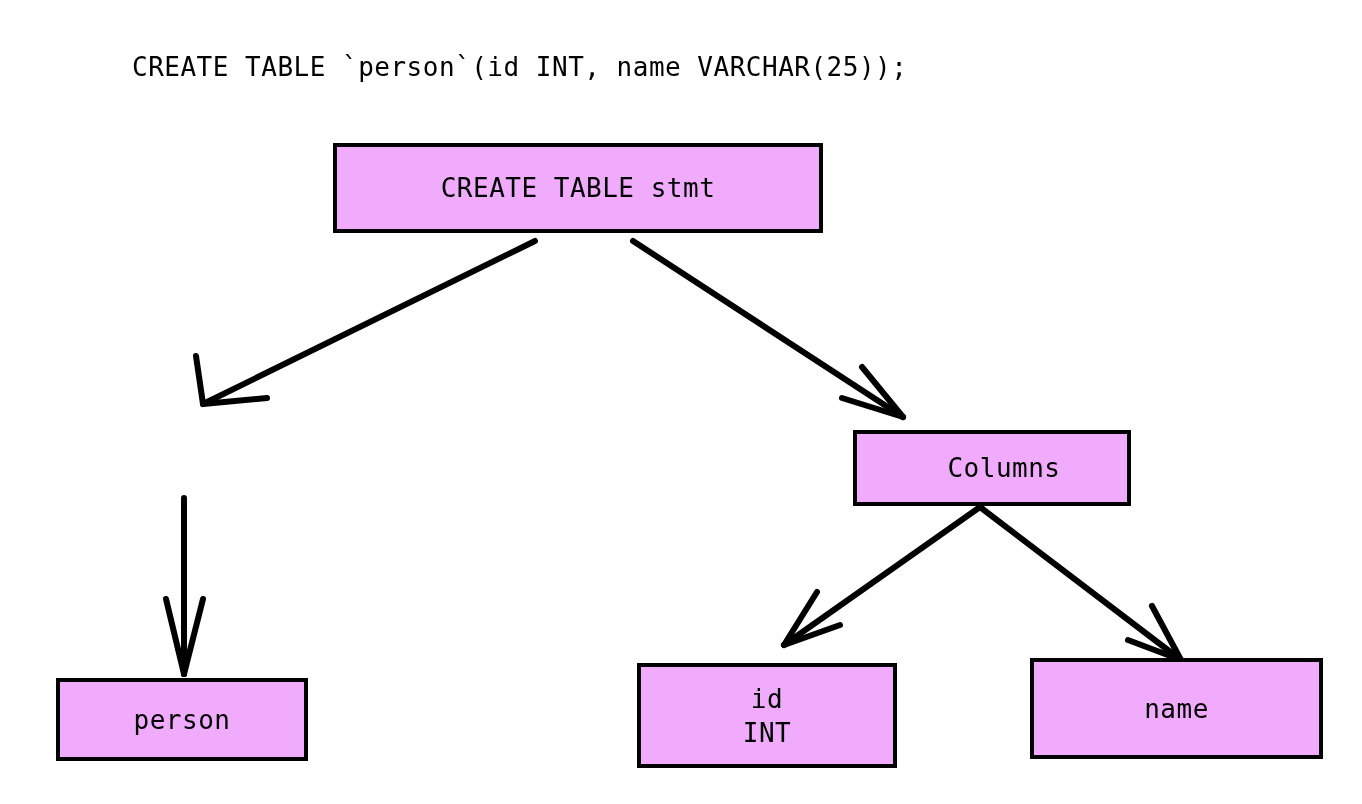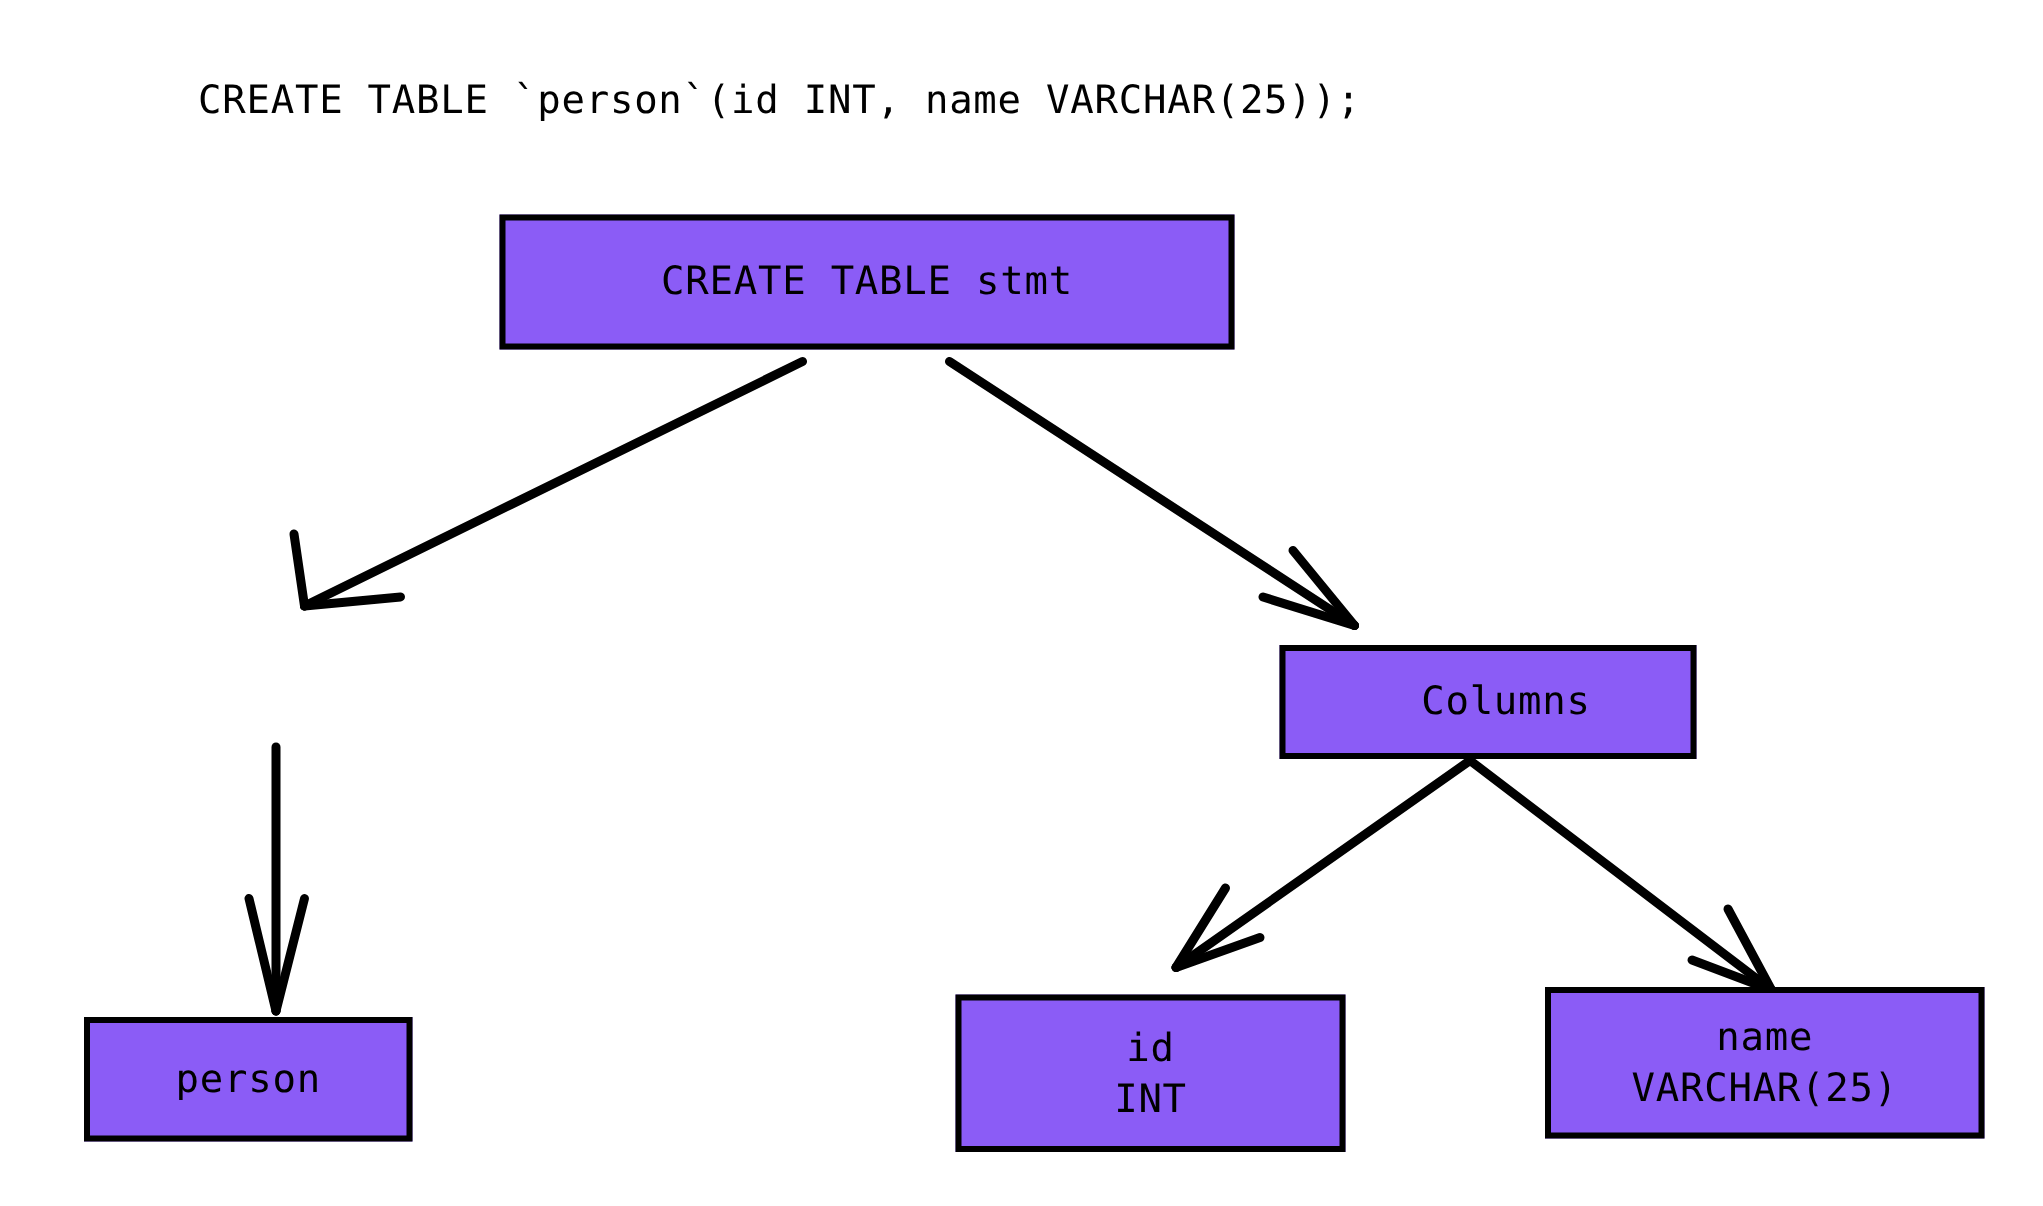--- a/index.html
+++ b/index.html
@@ -43,39 +43,39 @@
     width: 1362px;
     height: 804px;
     pointer-events: none;
   }
 
   
   .node {
     position: absolute;
     box-sizing: border-box;
     border: 4px solid #000000;
-    background: #8b5cf6;
+    background: #f0abfc;
     display: flex;
     flex-direction: column;
     align-items: center;
     justify-content: center;
     font-family: "DejaVu Sans Mono", "Liberation Mono", monospace;
     font-size: 26px;
     line-height: 34px;
     letter-spacing: 0.5px;
     white-space: pre;
     text-align: center;
     color: #000000;
   }
   .node .line2 { display: block; }
 
   #node-root       { left: 333px; top: 143px; width: 490px; height: 90px; }
   #node-tablename  { left: 43px;  top: 423px; width: 277px; height: 75px; }
   #node-columns    { left: 853px; top: 430px; width: 278px; height: 76px; padding-left: 24px; }
-  #node-person     { left: 56px;  top: 678px; width: 219px; height: 83px; }
+  #node-person     { left: 56px;  top: 678px; width: 252px; height: 83px; }
   #node-col-id     { left: 637px; top: 663px; width: 260px; height: 105px; }
   #node-col-name   { left: 1030px;top: 658px; width: 293px; height: 101px; text-align: right; }
 </style>
 </head>
 <body>
 
 <div id="diagram-root">
 
   <div class="sql-caption">CREATE TABLE `person`(id INT, name VARCHAR(25));</div>
 
@@ -129,16 +129,15 @@
     <span>person</span>
   </div>
 
   <div class="node" id="node-col-id">
     <span>id</span>
     <span class="line2">INT</span>
   </div>
 
   <div class="node" id="node-col-name">
     <span>name</span>
-    <span class="line2">VARCHAR(25)</span>
   </div>
 
 </div>
 
 </body></html>

